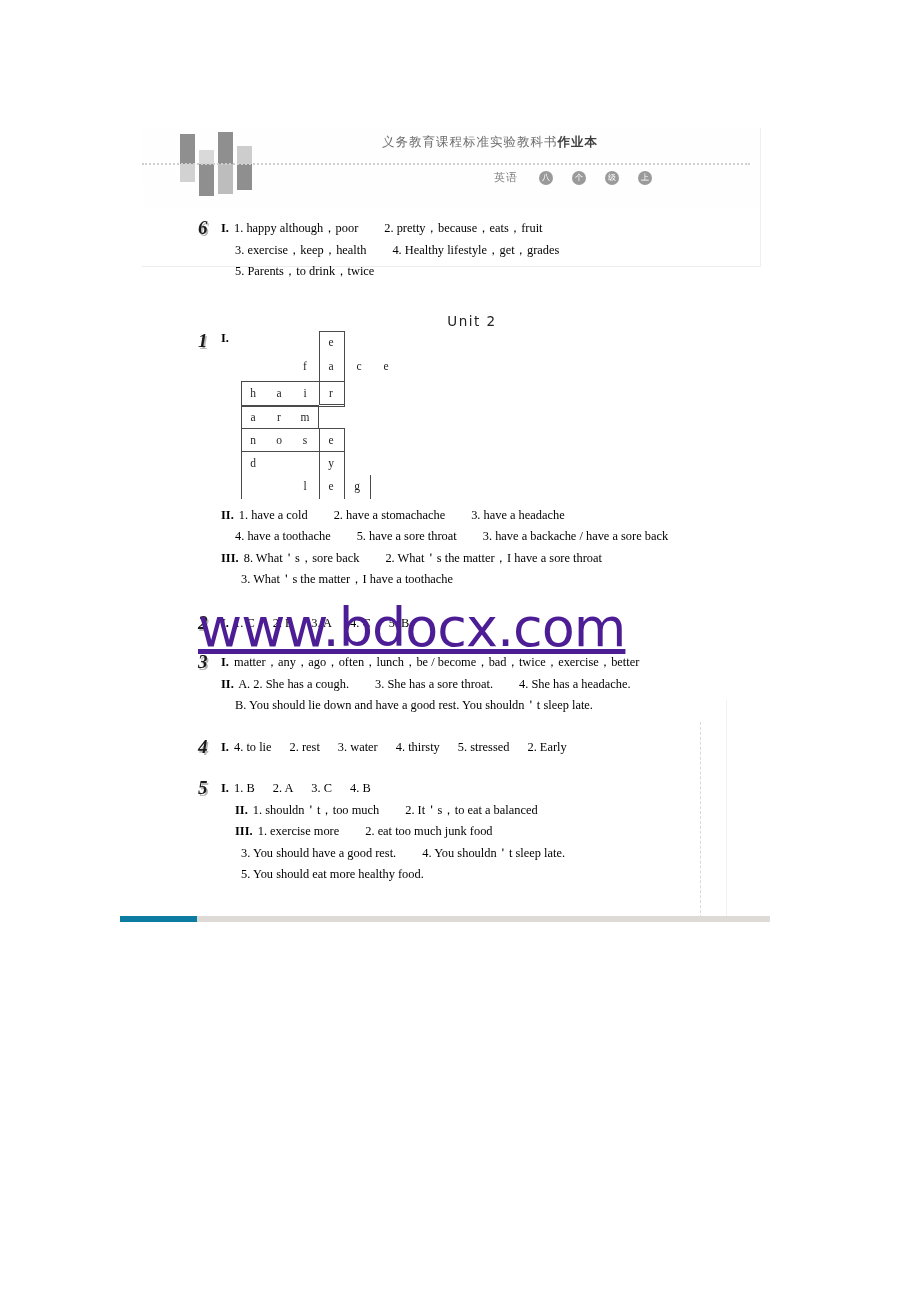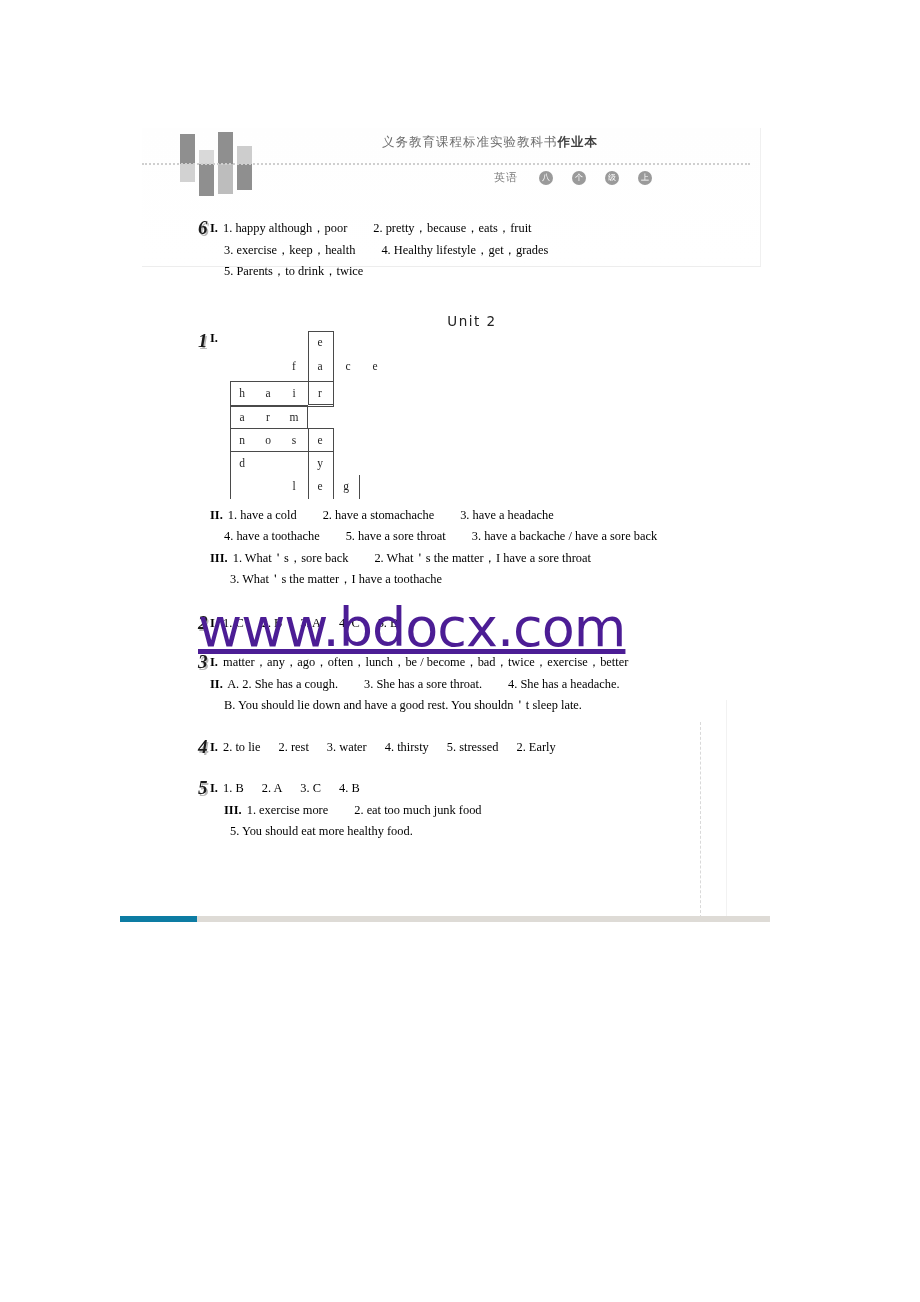--- a/index.html
+++ b/index.html
@@ -135,21 +135,21 @@
     width: 22px;
     font-family: "Liberation Serif", serif;
     font-weight: bold;
     font-style: italic;
     font-size: 19px;
     color: #1a1a1a;
     text-shadow: 1.5px 1.5px 0 #b8b8b8;
     line-height: 1;
   }
   .seclines {
-    margin-left: 12px;
+    margin-left: 23px;
   }
   .ln {
     font-size: 12.4px;
     line-height: 21.5px;
     white-space: nowrap;
   }
   .ln .rn {
     font-weight: bold;
     font-style: normal;
     margin-right: 2px;
@@ -332,21 +332,21 @@
 
         <div class="ln">
           <span class="rn">II.</span>
           <span>1. have a cold</span><span class="gap-lg"></span><span>2. have a stomachache</span><span class="gap-lg"></span><span>3. have a headache</span>
         </div>
         <div class="ln ind1">
           <span>4. have a toothache</span><span class="gap-lg"></span><span>5. have a sore throat</span><span class="gap-lg"></span><span>3. have a backache / have a sore back</span>
         </div>
         <div class="ln">
           <span class="rn">III.</span>
-          <span>1. What＇s，sore back</span><span class="gap-lg"></span><span>2. What＇s the matter，I have a sore throat</span>
+          <span>8. What＇s，sore back</span><span class="gap-lg"></span><span>2. What＇s the matter，I have a sore throat</span>
         </div>
         <div class="ln ind2">
           <span>3. What＇s the matter，I have a toothache</span>
         </div>
       </div>
     </div>
 
     <div style="height:20px"></div>
 
     <div class="sec">
@@ -378,39 +378,46 @@
       </div>
     </div>
 
     <div style="height:18px"></div>
 
     <div class="sec">
       <div class="secnum">4</div>
       <div class="seclines">
         <div class="ln">
           <span class="rn">I.</span>
-          <span>2. to lie</span><span class="gap"></span><span>2. rest</span><span class="gap"></span><span>3. water</span><span class="gap"></span><span>4. thirsty</span><span class="gap"></span><span>5. stressed</span><span class="gap"></span><span>2. Early</span>
+          <span>4. to lie</span><span class="gap"></span><span>2. rest</span><span class="gap"></span><span>3. water</span><span class="gap"></span><span>4. thirsty</span><span class="gap"></span><span>5. stressed</span><span class="gap"></span><span>2. Early</span>
         </div>
       </div>
     </div>
 
     <div style="height:18px"></div>
 
     <div class="sec">
       <div class="secnum">5</div>
       <div class="seclines">
         <div class="ln">
           <span class="rn">I.</span>
           <span>1. B</span><span class="gap"></span><span>2. A</span><span class="gap"></span><span>3. C</span><span class="gap"></span><span>4. B</span>
         </div>
         <div class="ln ind1">
+          <span class="rn">II.</span>
+          <span>1. shouldn＇t，too much</span><span class="gap-lg"></span><span>2. It＇s，to eat a balanced</span>
+        </div>
+        <div class="ln ind1">
           <span class="rn">III.</span>
           <span>1. exercise more</span><span class="gap-lg"></span><span>2. eat too much junk food</span>
         </div>
         <div class="ln ind2">
+          <span>3. You should have a good rest.</span><span class="gap-lg"></span><span>4. You shouldn＇t sleep late.</span>
+        </div>
+        <div class="ln ind2">
           <span>5. You should eat more healthy food.</span>
         </div>
       </div>
     </div>
 
   </div>
 
   <div id="bottom-rule" style="background: rgb(222, 219, 214);"></div>
   <div id="bottom-progress" style="background: rgb(13, 124, 163);"></div>
 

